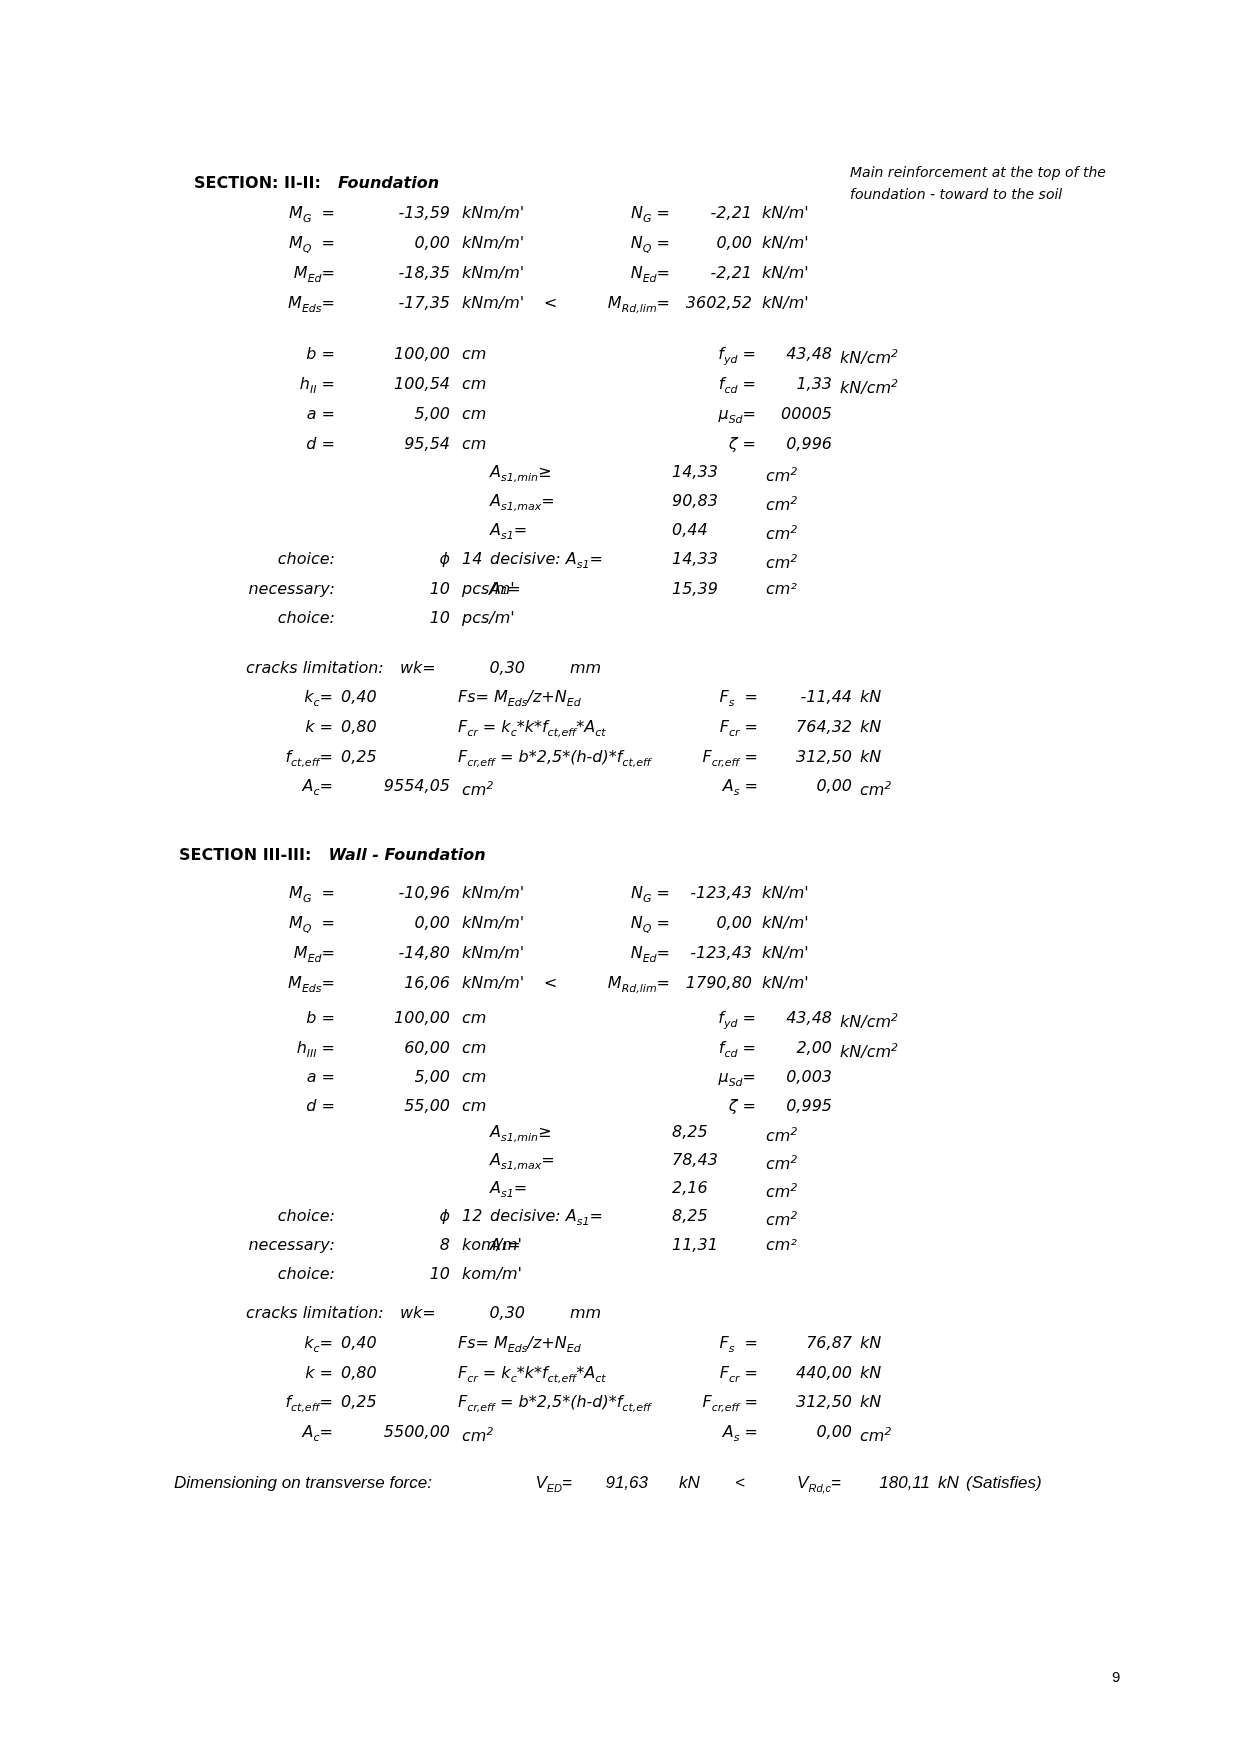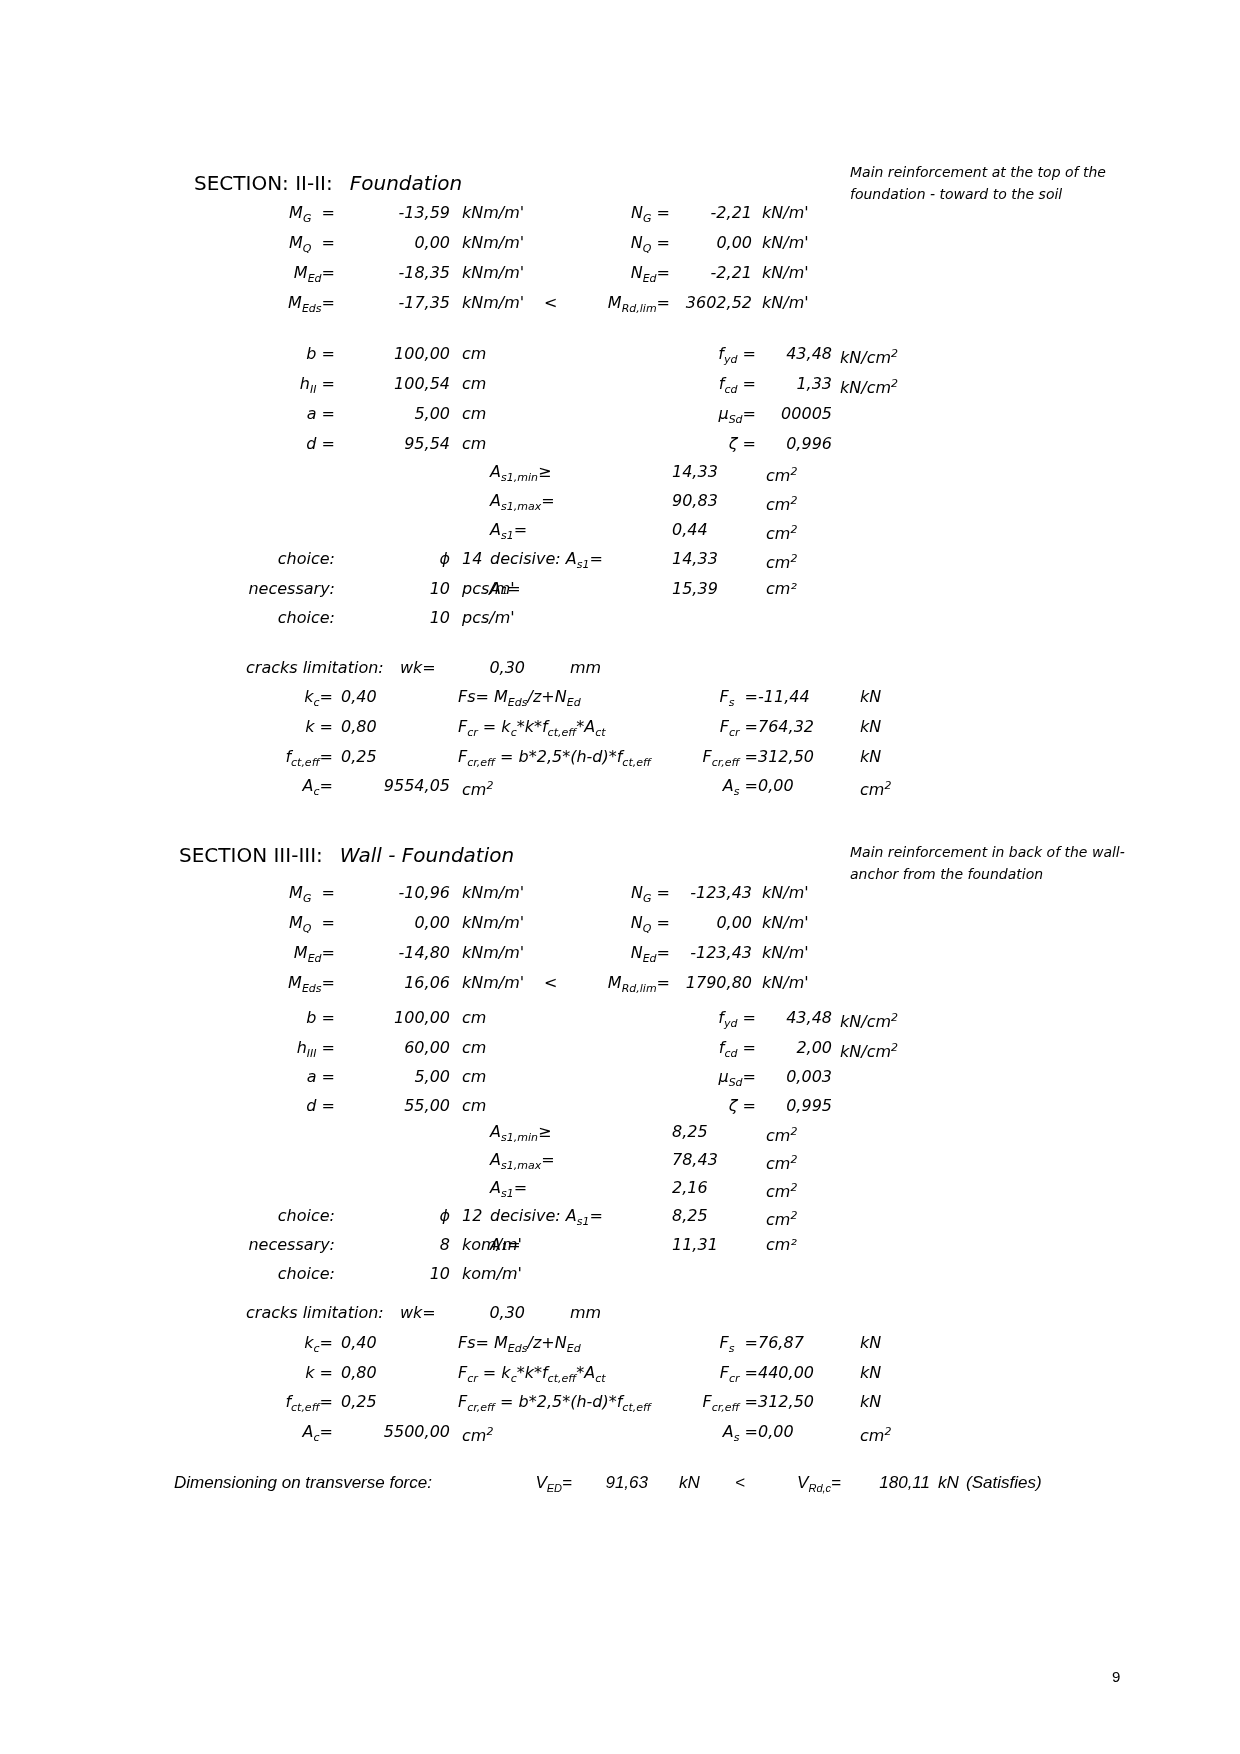--- a/index.html
+++ b/index.html
@@ -2,41 +2,41 @@
 <html><head>
 <meta charset="utf-8">
 <style>
   html,body{margin:0;padding:0;background:#fff;}
   .page{position:relative;width:1240px;height:1754px;background:#ffffff;color:#000;
         font-family:"DejaVu Sans",sans-serif;font-size:16px;overflow:hidden;}
   .r{position:absolute;left:0;width:1240px;height:30px;line-height:30px;white-space:pre;font-style:italic;}
   .c{position:absolute;top:0;}
   sub{font-size:11px;}
   sup{font-size:11px;}
-  .hdr{position:absolute;white-space:pre;font-weight:normal;font-size:20px;line-height:30px;}
+  .hdr{position:absolute;white-space:pre;font-weight:bold;font-size:16px;line-height:30px;}
   .subt{font-style:italic;margin-left:17px;}
   .note{position:absolute;left:850px;width:275px;font-style:italic;font-size:14px;line-height:22px;}
   .dimrow{font-family:"Liberation Sans",sans-serif;font-size:17px;}
   .pagenum{position:absolute;left:1112px;top:1668px;font-family:"Liberation Sans",sans-serif;font-size:15px;}
   
   .mlab{left:170px;width:165px;text-align:right;}
   .mval{left:335px;width:115px;text-align:right;}
   .munit{left:462px;}
   .lt{left:544px;}
   .nlab{left:530px;width:140px;text-align:right;}
   .nval{left:670px;width:82px;text-align:right;}
   .nunit{left:762px;}
   .flab{left:620px;width:136px;text-align:right;}
   .fval{left:756px;width:76px;text-align:right;}
   .funit{left:840px;}
   .alab{left:490px;width:182px;text-align:left;}
   .aval{left:672px;width:88px;text-align:left;}
   .aunit{left:766px;}
   .glab{left:520px;width:238px;text-align:right;}
-  .gval{left:758px;width:94px;}
+  .gval{left:758px;width:94px;text-align:right;}
   .gunit{left:860px;}
   .klab{left:190px;width:143px;text-align:right;}
   .kval{left:341px;}
   .form{left:458px;}
   .crlab{left:246px;}
   .wklab{left:400px;}
   .wkval{left:430px;width:95px;text-align:right;}
   .wkunit{left:570px;}
   .dim1{left:174px;}
   .vedlab{left:480px;width:92px;text-align:right;}
@@ -211,24 +211,20 @@
     <span class="c klab"><span>A</span><sub>c</sub><span>=</span></span>
     <span class="c mval">9554,05</span>
     <span class="c munit"><span>cm</span><sup>2</sup></span>
     <span class="c glab"><span>A</span><sub>s</sub><span> =</span></span>
     <span class="c gval">0,00</span>
     <span class="c gunit"><span>cm</span><sup>2</sup></span>
   </div>
 
   <div class="hdr" style="top:840px;left:179px"><span>SECTION III-III:</span><span class="subt">Wall - Foundation</span></div>
 
-  <div class="note" style="top:841px">
-    <div>Main reinforcement in back of the wall-</div>
-    <div>anchor from the foundation</div>
-  </div>
 
   <div class="r" style="top:878px">
     <span class="c mlab"><span>M</span><sub>G</sub><span>  =</span></span>
     <span class="c mval">-10,96</span>
     <span class="c munit">kNm/m'</span>
     <span class="c nlab"><span>N</span><sub>G</sub><span> =</span></span>
     <span class="c nval">-123,43</span>
     <span class="c nunit">kN/m'</span>
   </div>
 

